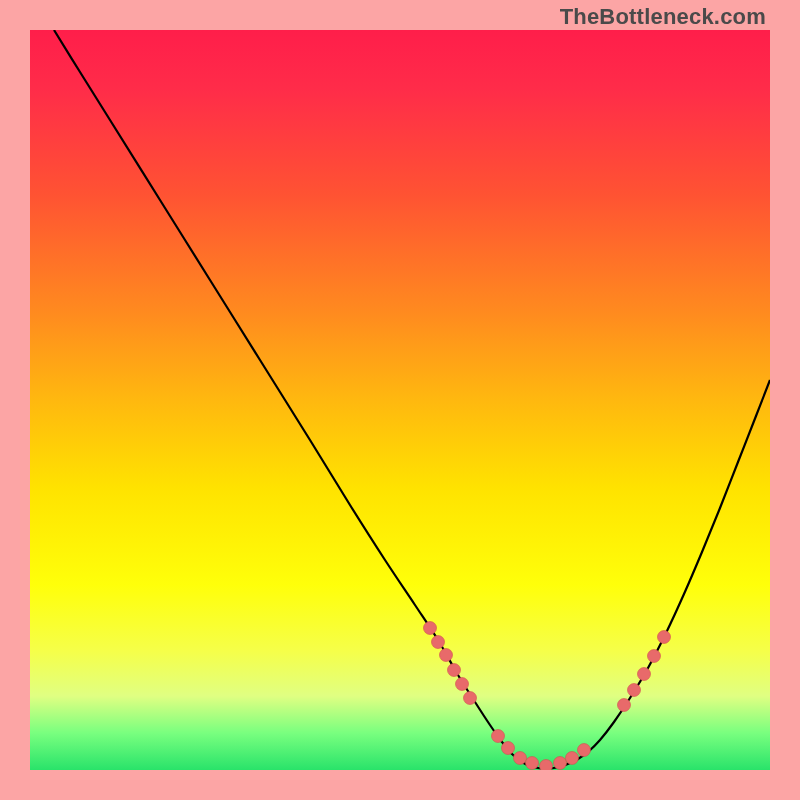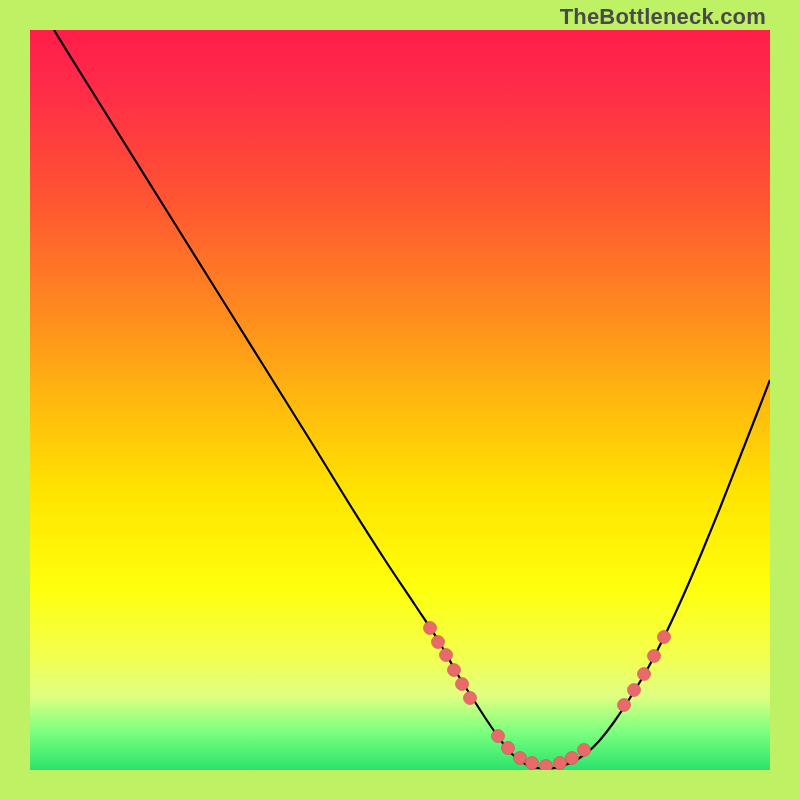--- a/index.html
+++ b/index.html
@@ -1,17 +1,17 @@
 <!DOCTYPE html>
 <html><head>
 <meta charset="utf-8">
 <style>
   * { margin: 0; padding: 0; box-sizing: border-box; }
   html, body { width: 800px; height: 800px; background: #000; overflow: hidden; }
-  .wrap { position: relative; width: 800px; height: 800px; background: #bef264; }
+  .wrap { position: relative; width: 800px; height: 800px; background: #fca5a5; }
   .plot {
     position: absolute;
     left: 30px; top: 30px;
     width: 740px; height: 740px;
     background: linear-gradient(to bottom,
       #ff1e4a 0%,
       #ff2c49 8%,
       #ff5233 22%,
       #ff8a1f 38%,
       #ffb80f 50%,

